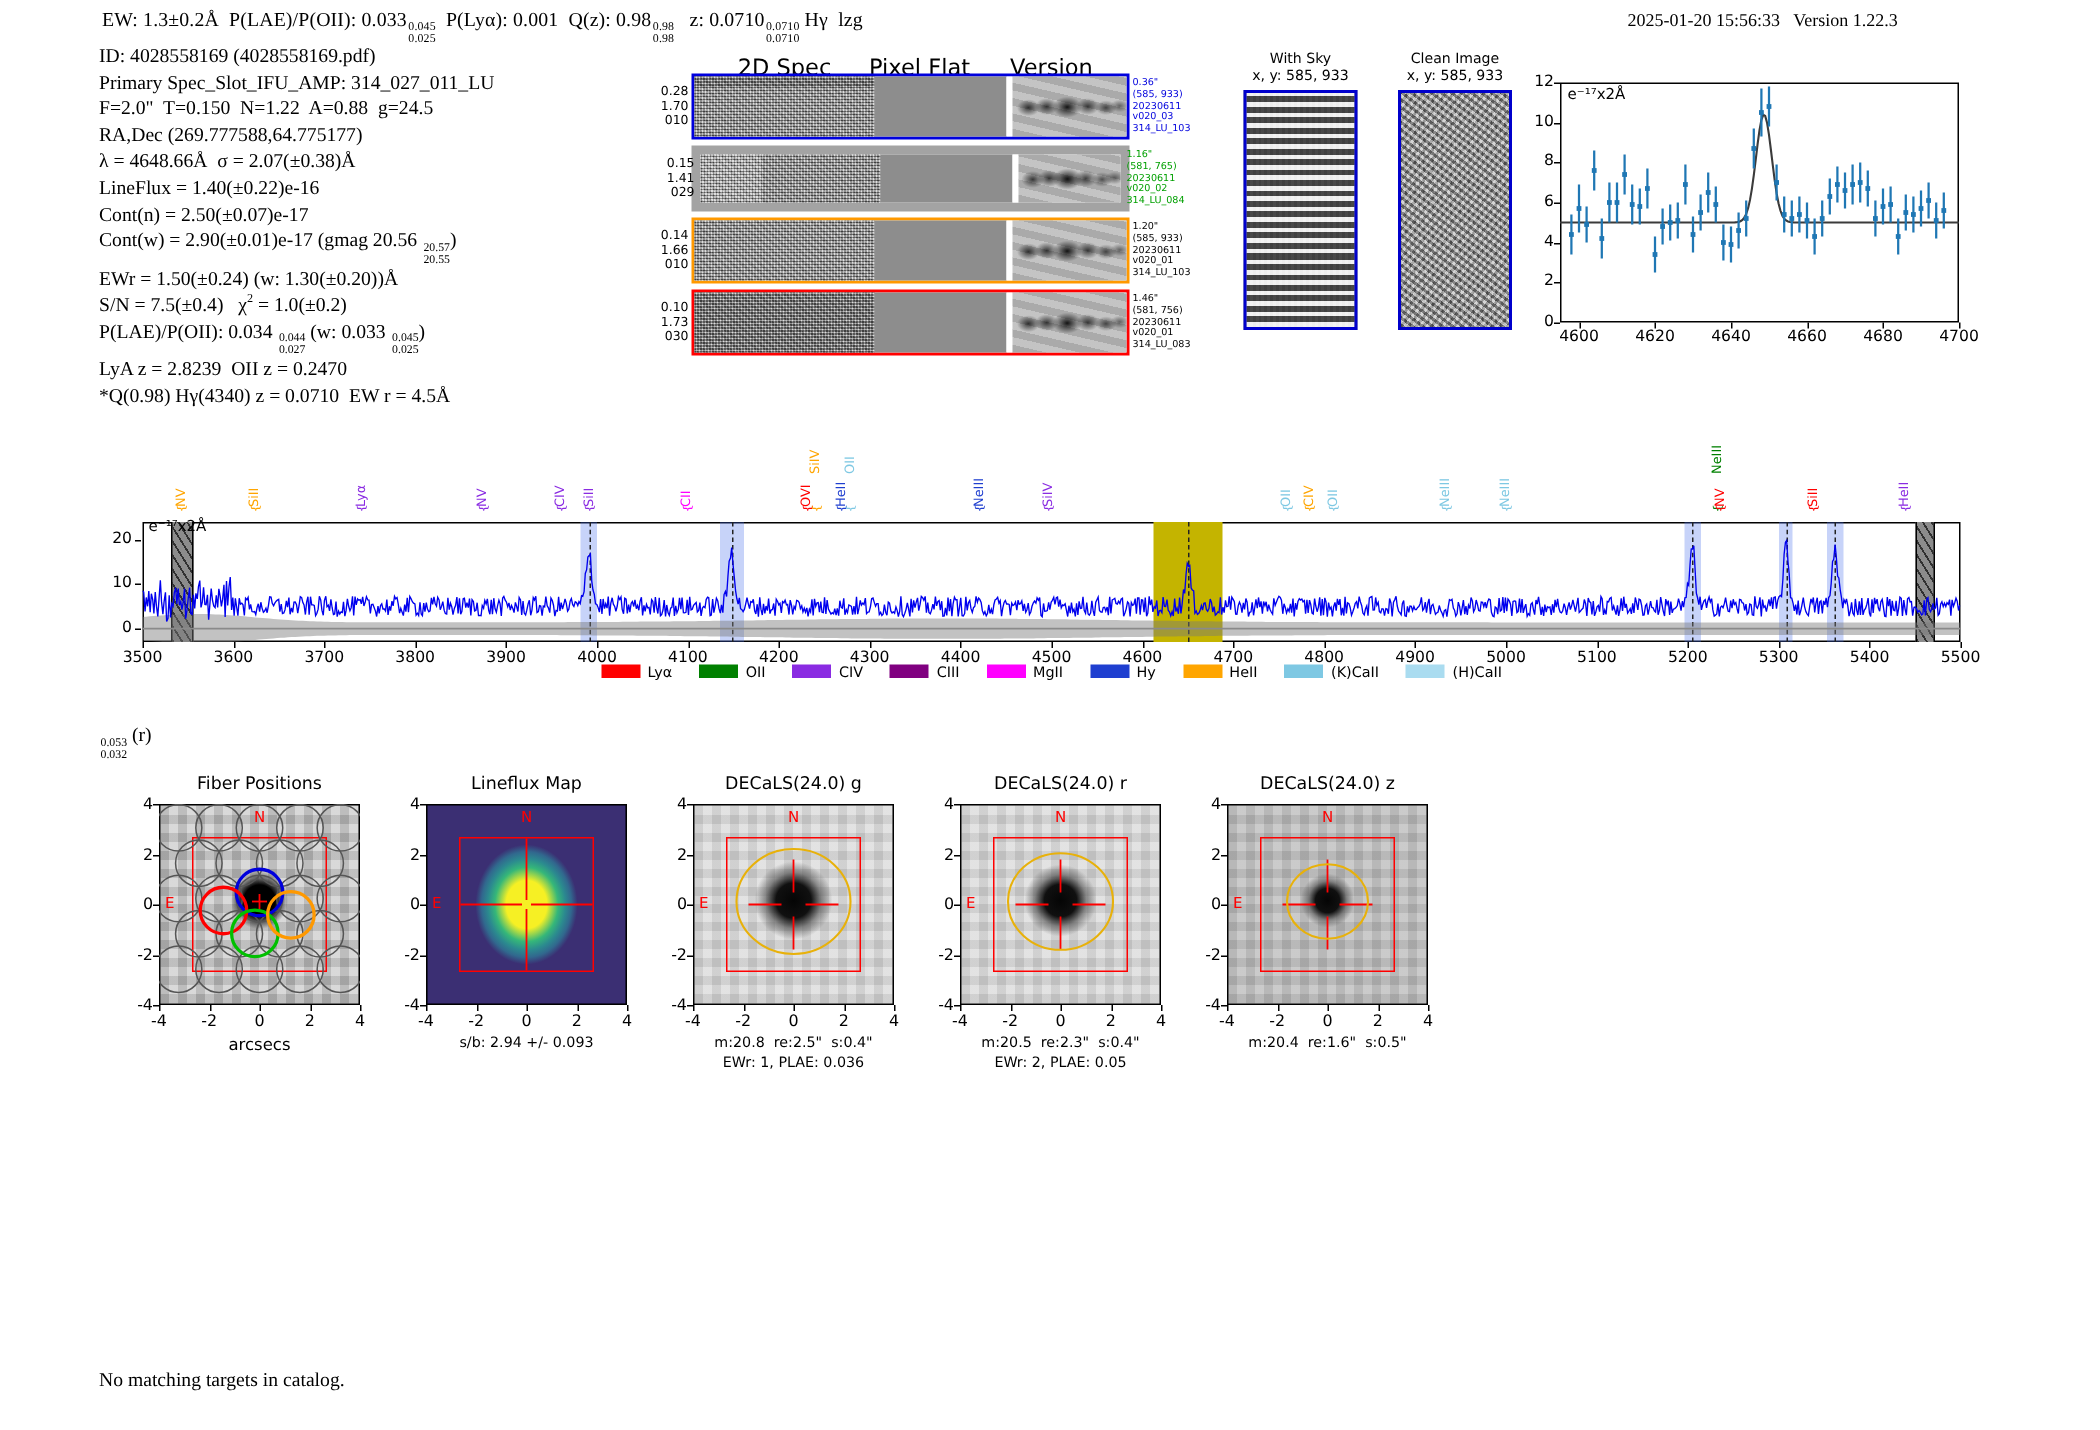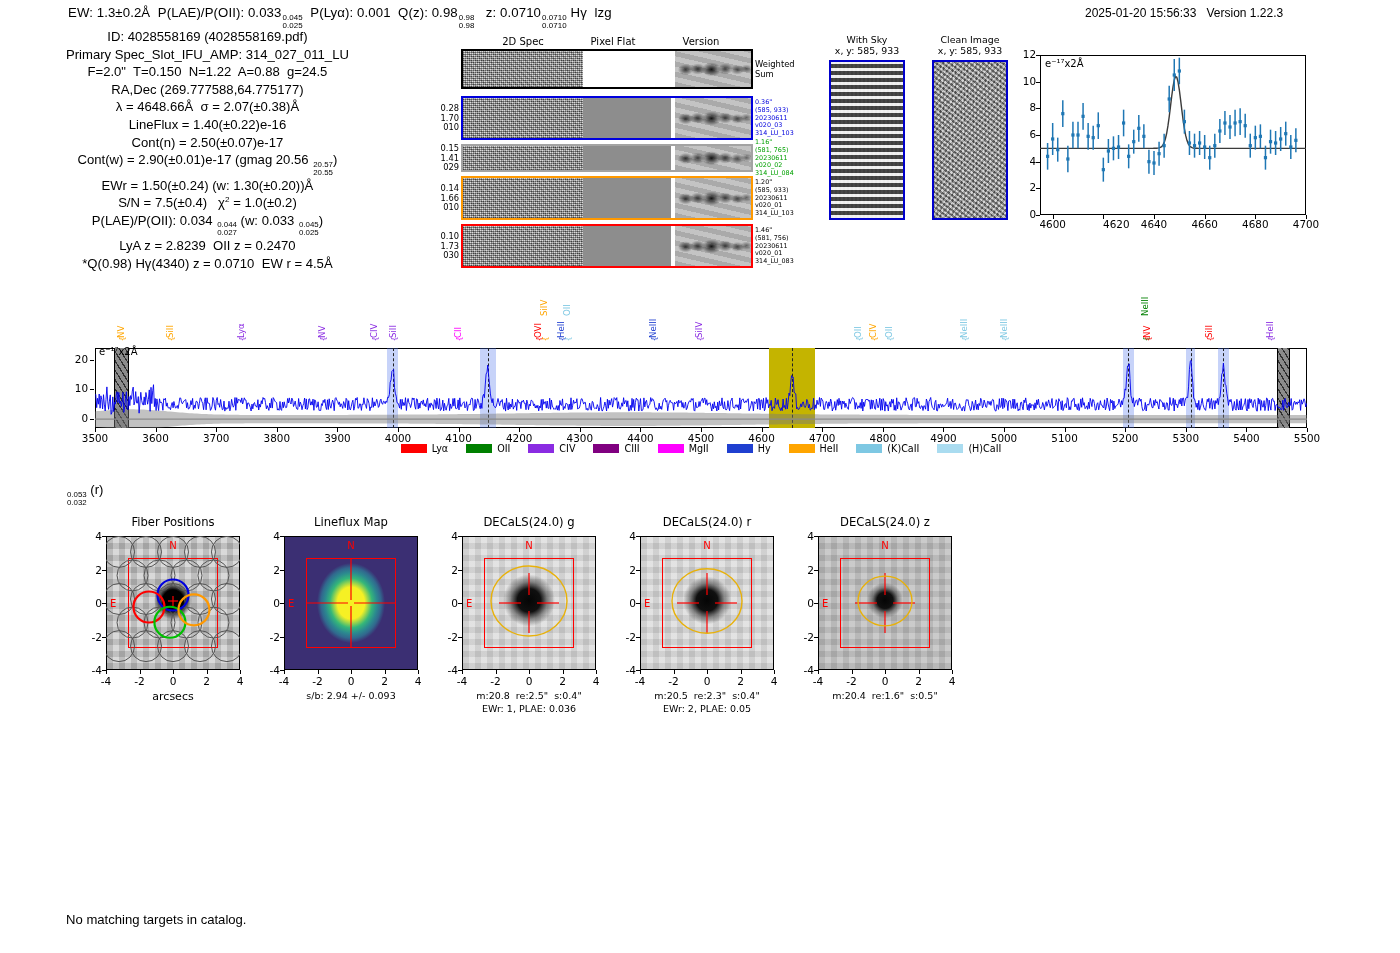--- a/index.html
+++ b/index.html
@@ -1,38 +1,38 @@
 <!DOCTYPE html>
 <html><head>
 <meta charset="utf-8">
 <style>
   html,body{margin:0;padding:0;background:#ffffff;}
   body{width:1400px;height:953px;position:relative;
        font-family:"DejaVu Sans Mono","Liberation Mono",monospace;
        color:#000;-webkit-font-smoothing:antialiased;}
   .abs{position:absolute;}
-  .mono{font-family:Liberation Sans, sans-serif;text-align:center;}
+  .mono{font-family:Liberation Serif, serif;}
   .sans{font-family:"DejaVu Sans","Liberation Sans",sans-serif;}
   .nowrap{white-space:nowrap;}
   sup,sub{font-size:.62em;line-height:0;}
   .frac{display:inline-flex;flex-direction:column;vertical-align:-0.32em;
         font-size:.60em;line-height:1.02;margin-left:1px;}
 
   
   #hdr-line{top:5px;left:68px;font-size:13.2px;letter-spacing:.1px;}
   #hdr-stamp{top:6px;left:1085px;font-size:12px;}
 
   
   #info{top:28px;left:66px;font-size:13.1px;line-height:17.6px;}
   #info div{white-space:pre;}
 
   
   #spec2d{top:36px;left:461px;width:292px;}
   .s2-titles{position:relative;height:13px;}
-  .s2-titles span{position:absolute;font-size:10px;transform:translateX(-50%);}
+  .s2-titles span{position:absolute;font-size:15px;transform:translateX(-50%);}
   .s2row{position:relative;margin-bottom:4px;}
   .s2inner{display:flex;height:100%;box-sizing:border-box;}
   .s2cell{height:100%;}
   .noise-a{background-image:
      repeating-linear-gradient(0deg,rgba(0,0,0,.30) 0 1px,rgba(255,255,255,.30) 1px 2px),
      repeating-linear-gradient(90deg,rgba(0,0,0,.34) 0 1px,rgba(255,255,255,.26) 1px 2px),
      repeating-linear-gradient(41deg,rgba(0,0,0,.22) 0 2px,rgba(255,255,255,.20) 2px 4px);
      background-color:#aeaeae;}
   .flat-white{background:#ffffff;}
   .flat-grey{background:#8d8d8d;}
@@ -141,49 +141,39 @@
   <div>*Q(0.98) Hγ(4340) z = 0.0710  EW r = 4.5Å</div>
 </div>
 
 <div class="abs sans" id="spec2d">
   <div class="s2-titles">
     <span style="left:62px;">2D Spec</span>
     <span style="left:152px;">Pixel Flat</span>
     <span style="left:240px;">Version</span>
   </div>
 
-  <div class="s2row" style="height:40px;border:2px solid #000;box-sizing:border-box;margin-bottom:7px;">
-    <div class="s2inner">
-      <div class="s2cell noise-a" style="width:120px;"></div>
-      <div class="s2cell flat-white" style="width:88px;"></div>
-      <div class="s2cell" style="width:4px;background:#fff;"></div>
-      <div class="s2cell smooth" style="flex:1;"></div>
-    </div>
-    <div class="s2-right wsum">Weighted
-Sum</div>
-  </div>
 
   <div class="s2row" style="height:44px;border:2px solid #0000dd;box-sizing:border-box;">
     <div class="s2inner">
       <div class="s2cell noise-a" style="width:120px;"></div>
       <div class="s2cell flat-grey" style="width:88px;"></div>
       <div class="s2cell" style="width:4px;background:#fff;"></div>
       <div class="s2cell smooth" style="flex:1;"></div>
     </div>
     <div class="s2-left">0.28
 1.70
 010</div>
     <div class="s2-right" style="color:#0000dd;">0.36"
 (585, 933)
 20230611
 v020_03
 314_LU_103</div>
   </div>
 
-  <div class="s2row" style="height:28px;border:2px solid #a3a3a3;box-sizing:border-box;">
+  <div class="s2row" style="height:44px;border:6px solid #a3a3a3;box-sizing:border-box;">
     <div class="s2inner">
       <div class="s2cell noise-a" style="width:120px;"></div>
       <div class="s2cell flat-grey" style="width:88px;"></div>
       <div class="s2cell" style="width:4px;background:#fff;"></div>
       <div class="s2cell smooth" style="flex:1;"></div>
     </div>
     <div class="s2-left">0.15
 1.41
 029</div>
     <div class="s2-right" style="color:#00a000;">1.16"
@@ -359,21 +349,21 @@
     <div class="tlab sans" style="left: 1012px; top: 101.333px; width: 24px; text-align: right;">8</div>
     <div class="tick" style="left: 1036px; top: 108.333px; width: 4px; height: 1px;"></div>
     <div class="tlab sans" style="left: 1012px; top: 74.6667px; width: 24px; text-align: right;">10</div>
     <div class="tick" style="left: 1036px; top: 81.6667px; width: 4px; height: 1px;"></div>
     <div class="tlab sans" style="left: 1012px; top: 48px; width: 24px; text-align: right;">12</div>
     <div class="tick" style="left: 1036px; top: 55px; width: 4px; height: 1px;"></div>
   </div>
 <div class="abs" id="zoomxticks">
     <div class="tlab sans" style="left: 1052.67px; top: 218px; transform: translateX(-50%);">4600</div>
     <div class="tick" style="left: 1052.67px; top: 215px; width: 1px; height: 4px;"></div>
-    <div class="tlab sans" style="left: 1103.33px; top: 218px; transform: translateX(-50%); margin-left: 13px;">4620</div>
+    <div class="tlab sans" style="left: 1103.33px; top: 218px; transform: translateX(-50%);">4620</div>
     <div class="tick" style="left: 1103.33px; top: 215px; width: 1px; height: 4px;"></div>
     <div class="tlab sans" style="left: 1154px; top: 218px; transform: translateX(-50%);">4640</div>
     <div class="tick" style="left: 1154px; top: 215px; width: 1px; height: 4px;"></div>
     <div class="tlab sans" style="left: 1204.67px; top: 218px; transform: translateX(-50%);">4660</div>
     <div class="tick" style="left: 1204.67px; top: 215px; width: 1px; height: 4px;"></div>
     <div class="tlab sans" style="left: 1255.33px; top: 218px; transform: translateX(-50%);">4680</div>
     <div class="tick" style="left: 1255.33px; top: 215px; width: 1px; height: 4px;"></div>
     <div class="tlab sans" style="left: 1306px; top: 218px; transform: translateX(-50%);">4700</div>
     <div class="tick" style="left: 1306px; top: 215px; width: 1px; height: 4px;"></div>
   </div>

